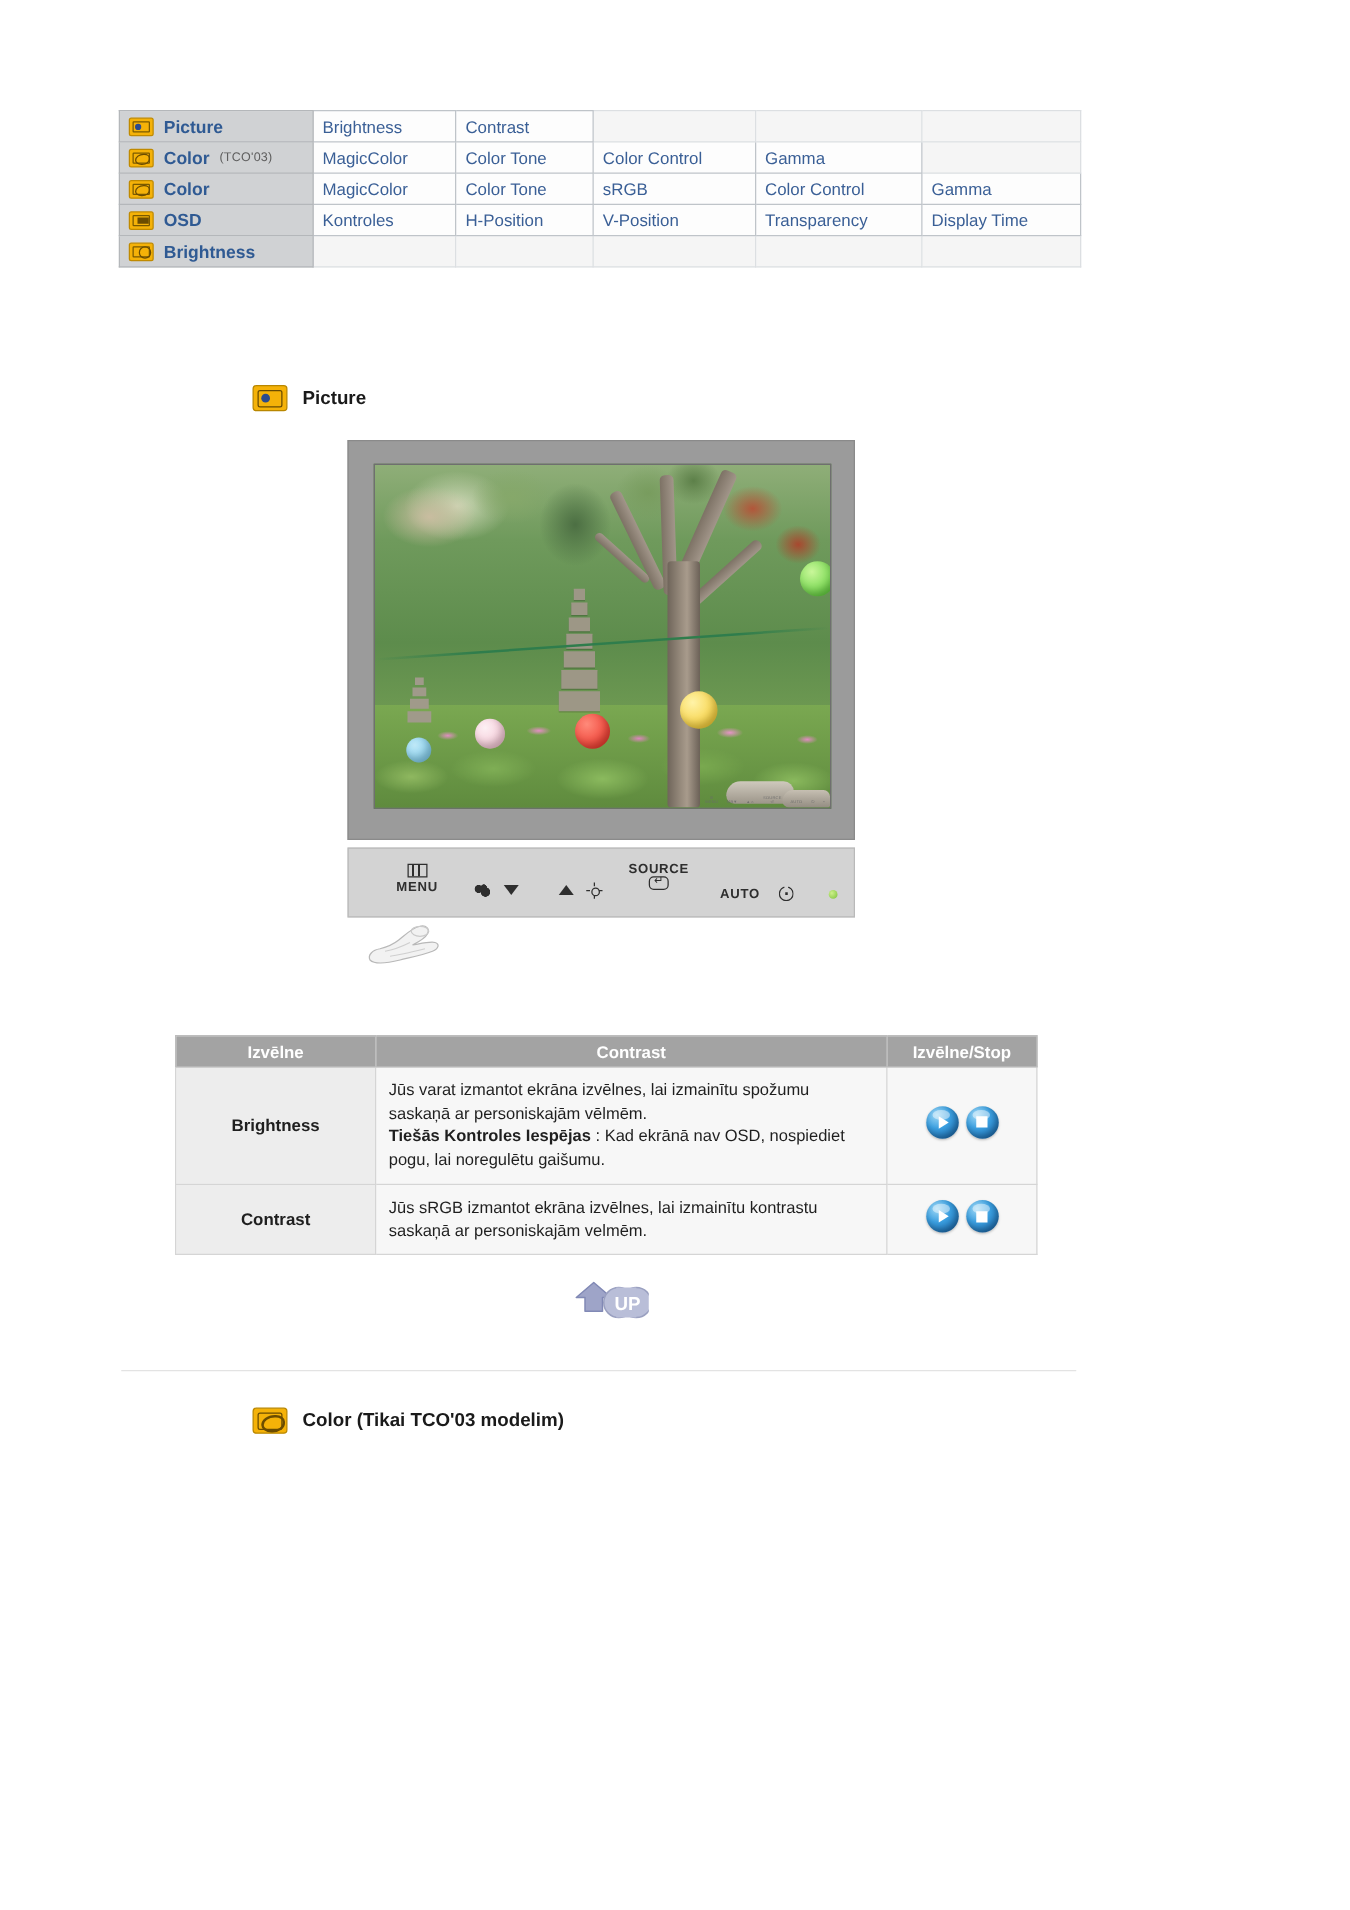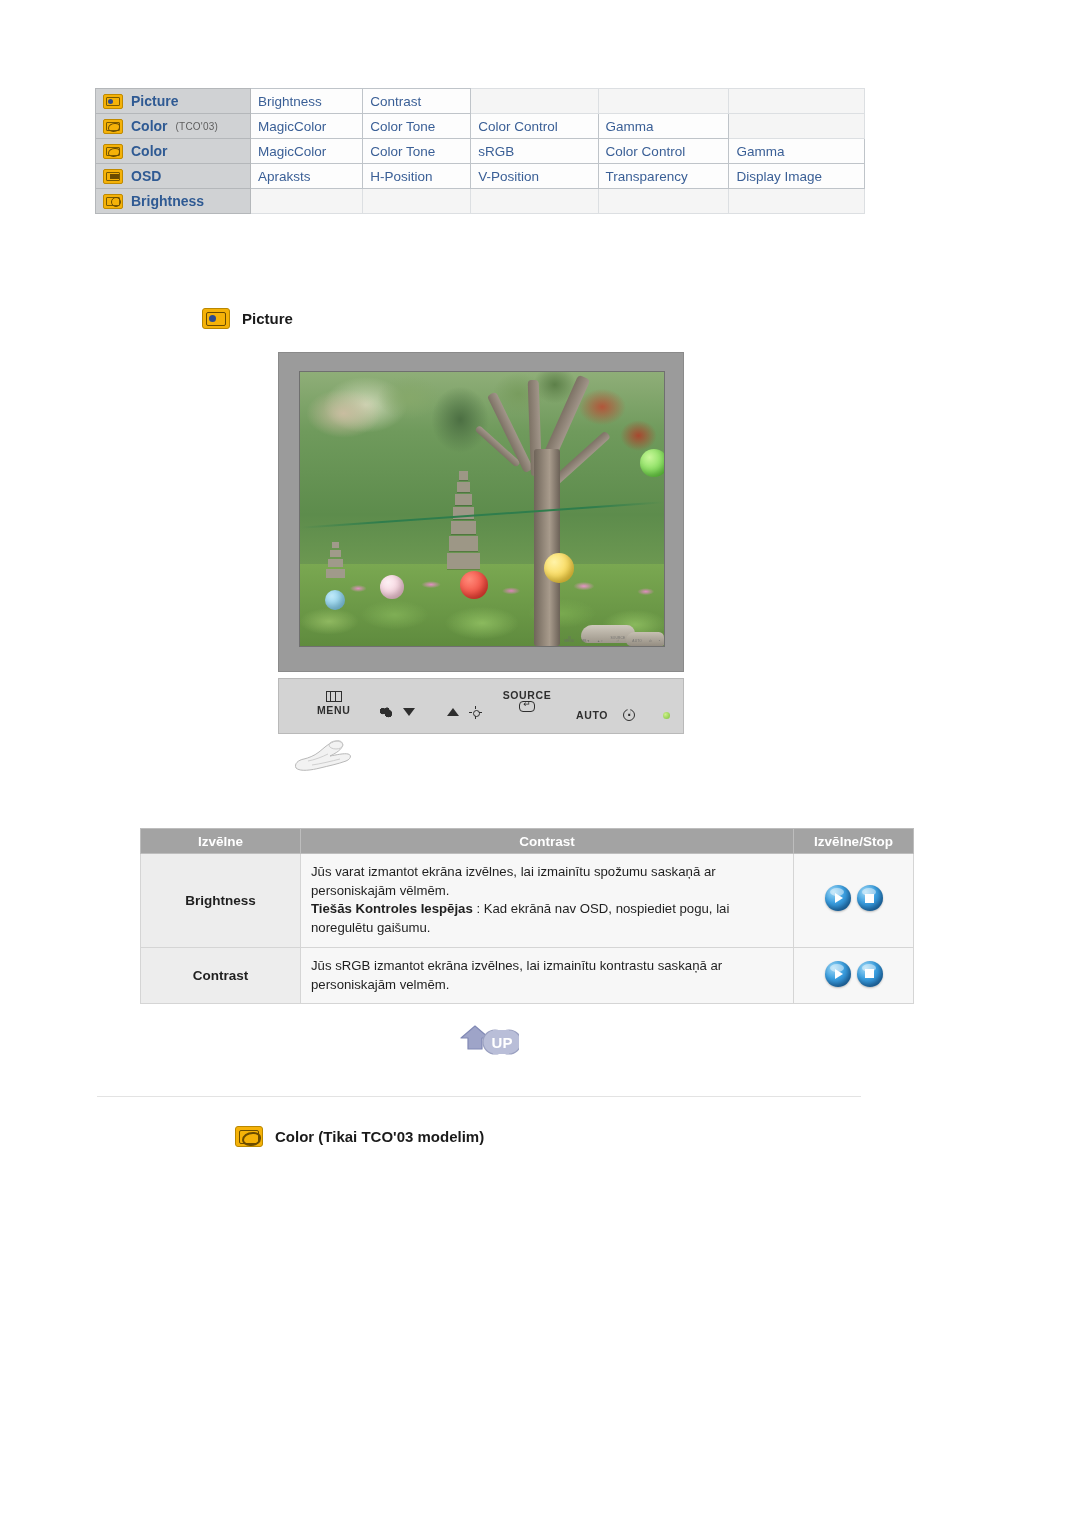--- a/index.html
+++ b/index.html
@@ -302,21 +302,21 @@
   .hand {
     position: absolute; left: 10px; top: 382px;
     width: 76px; height: 44px;
   }
   .hand svg { display: block; }
 
   
   .desctable {
     position: absolute;
     left: 140px; top: 828px;
-    width: 774px;
+    width: 690px;
     border-collapse: collapse;
   }
   .desctable th {
     background: #a3a3a3;
     color: #ffffff;
     font-size: 13.5px;
     font-weight: bold;
     height: 25px;
     border: 1px solid #bdbdbd;
     padding: 0 6px;
@@ -407,25 +407,25 @@
         <td>Color Control</td>
         <td>Gamma</td>
       </tr>
       <tr>
         <td class="catcell">
           <span class="catinner">
             <span class="gicon osd"></span>
             <span class="catlabel">OSD</span>
           </span>
         </td>
-        <td>Apraksts</td>
+        <td>Kontroles</td>
         <td>H-Position</td>
         <td>V-Position</td>
         <td>Transparency</td>
-        <td>Display Image</td>
+        <td>Display Time</td>
       </tr>
       <tr>
         <td class="catcell">
           <span class="catinner">
             <span class="gicon info"></span>
             <span class="catlabel">Brightness</span>
           </span>
         </td>
         <td class="empty"></td>
         <td class="empty"></td>
@@ -611,18 +611,18 @@
       <path d="M18 4 L32 16 L25 16 L25 27 L11 27 L11 16 L4 16 Z" fill="#9ea4c8" stroke="#8189b5" stroke-width="1.2" stroke-linejoin="round"></path>
       <circle cx="38" cy="20" r="12" fill="#b9bed8" stroke="#9aa0c0" stroke-width="1.2"></circle>
       <circle cx="52" cy="20" r="12" fill="#b9bed8" stroke="#9aa0c0" stroke-width="1.2"></circle>
       <rect x="36" y="8" width="16" height="24" fill="#b9bed8"></rect>
       <text x="45" y="26" text-anchor="middle" font-family="Liberation Sans, sans-serif" font-size="15" font-weight="bold" fill="#ffffff">UP</text>
     </svg>
   </div>
 
   <div class="divider"></div>
 
-  <div class="sect-head" style="left:202px; top:1126px;margin-left:33px;">
+  <div class="sect-head" style="left:202px; top:1126px;">
     <span class="bigicon color"></span>
     <span class="sect-title">Color (Tikai TCO'03 modelim)</span>
   </div>
 
 </div>
 
 </body></html>

